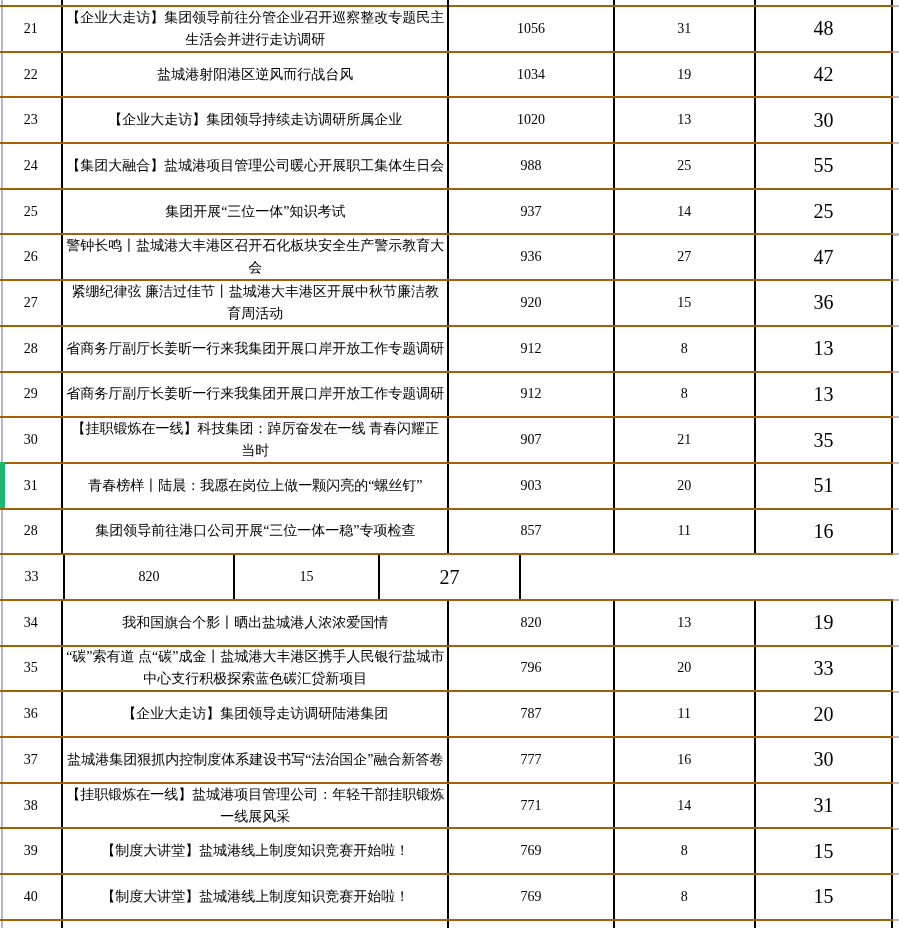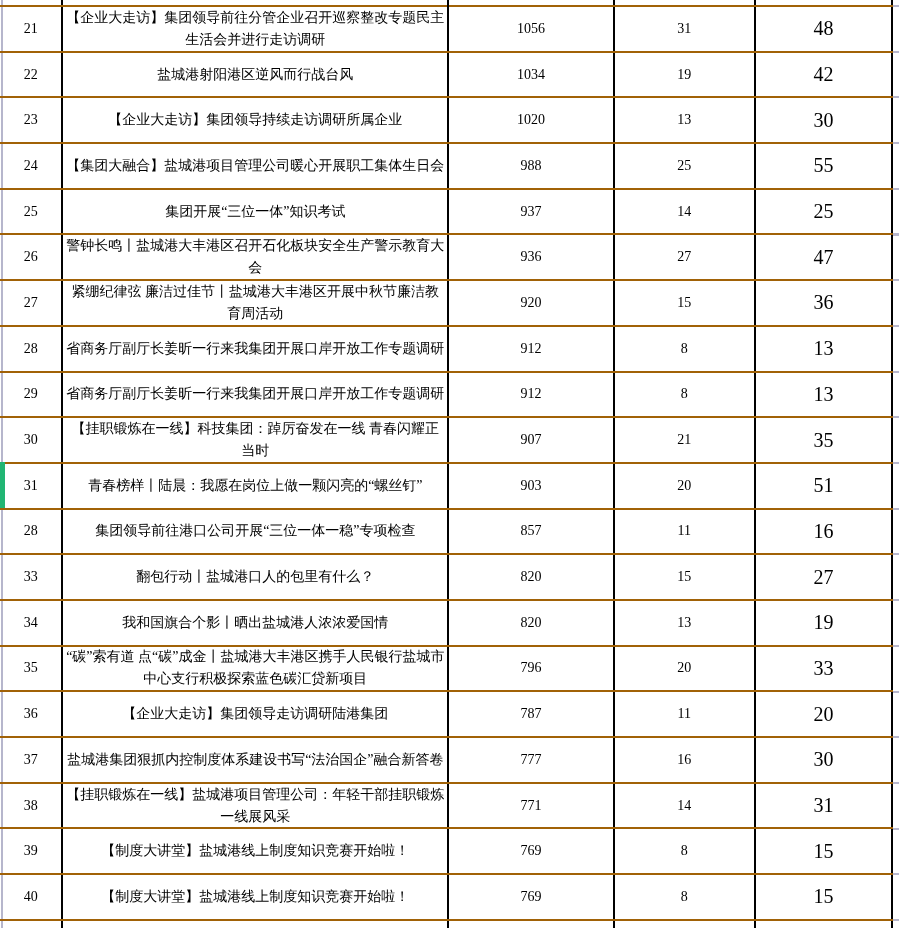--- a/index.html
+++ b/index.html
@@ -281,23 +281,20 @@
     </div>
     <div class="td col-s3">
       <span>16</span>
     </div>
   </div>
 
   <div class="tr">
     <div class="td col-no">
       <span>33</span>
     </div>
-    <div class="td col-title">
-      <span>翻包行动丨盐城港口人的包里有什么？</span>
-    </div>
     <div class="td col-s1">
       <span>820</span>
     </div>
     <div class="td col-s2">
       <span>15</span>
     </div>
     <div class="td col-s3">
       <span>27</span>
     </div>
   </div>

